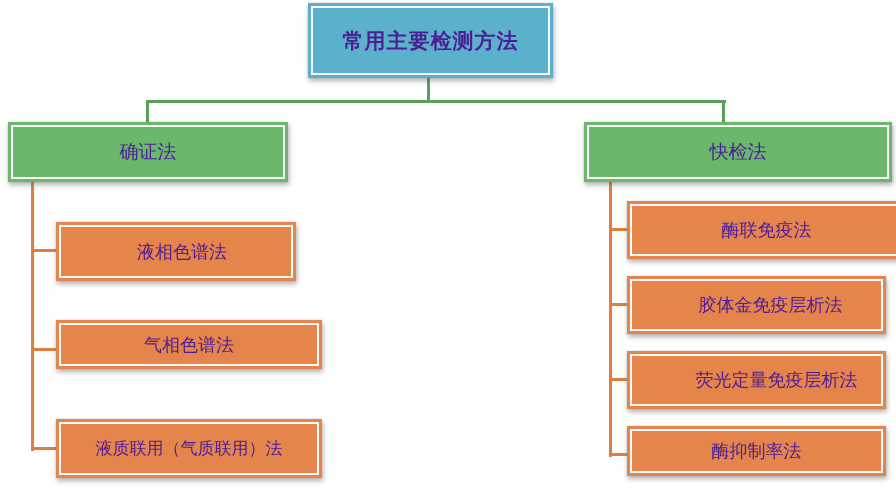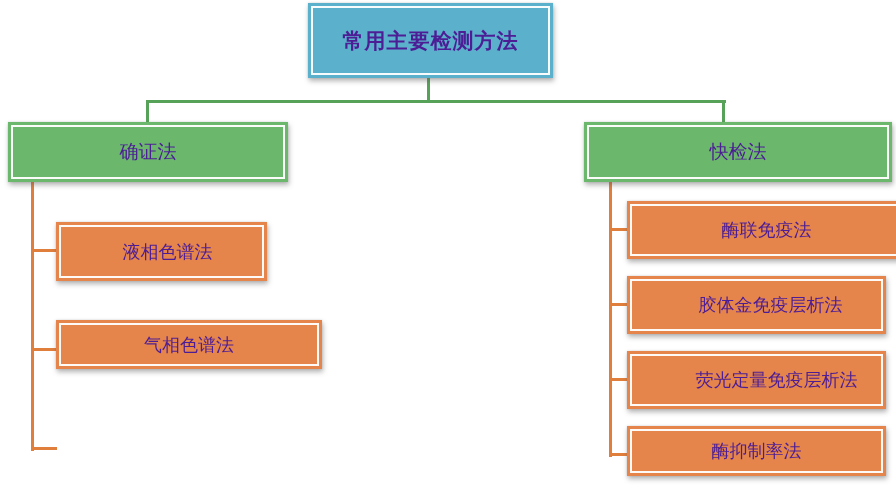--- a/index.html
+++ b/index.html
@@ -22,21 +22,21 @@
     content:""; position:absolute; inset:3px;
     border:2px solid rgba(255,255,255,0.96);
     pointer-events:none;
   }
 
   .n-root    { left:308px; top:3px;   width:245px; height:75px; font-size:21px; font-weight:bold; letter-spacing:1px; }
   .n-br-l    { left:8px;   top:122px; width:280px; height:60px; font-size:19px;text-align:right; }
   .n-br-r    { left:584px; top:122px; width:308px; height:60px; font-size:19px; }
 
   .n-leaf    { font-size:18px; }
-  .n-l1      { left:56px;  top:222px; width:211px; height:59px;padding-left:12px; }
+  .n-l1      { left:56px;  top:222px; width:240px; height:59px;padding-left:12px; }
   .n-l2      { left:56px;  top:320px; width:266px; height:49px; }
   .n-l3      { left:56px;  top:419px; width:266px; height:59px; font-size:17px; }
   .n-r1      { left:627px; top:201px; width:279px; height:58px; }
   .n-r2      { left:627px; top:276px; width:259px; height:58px; }
   .n-r3      { left:627px; top:351px; width:259px; height:58px;padding-left:40px; }
   .n-r4      { left:627px; top:426px; width:259px; height:50px; }
 
   
   .line { position:absolute; }
   .c-root-stem  { left:427px; top:77px;  width:3px;   height:26px; }
@@ -86,20 +86,23 @@
   <div class="node n-br-r" style="background: rgb(107, 184, 109);">
     <span>快检法</span>
   </div>
 
   <div class="node n-leaf n-l1" style="background: rgb(229, 133, 76);">
     <span>液相色谱法</span>
   </div>
   <div class="node n-leaf n-l2" style="background: rgb(229, 133, 76);">
     <span>气相色谱法</span>
   </div>
+  <div class="node n-leaf n-l3" style="background: rgb(229, 133, 76);">
+    <span>液质联用（气质联用）法</span>
+  </div>
 
   <div class="node n-leaf n-r1" style="background: rgb(229, 133, 76);">
     <span>酶联免疫法</span>
   </div>
   <div class="node n-leaf n-r2" style="background: rgb(229, 133, 76); padding-left: 28px;">
     <span>胶体金免疫层析法</span>
   </div>
   <div class="node n-leaf n-r3" style="background: rgb(229, 133, 76);">
     <span>荧光定量免疫层析法</span>
   </div>

